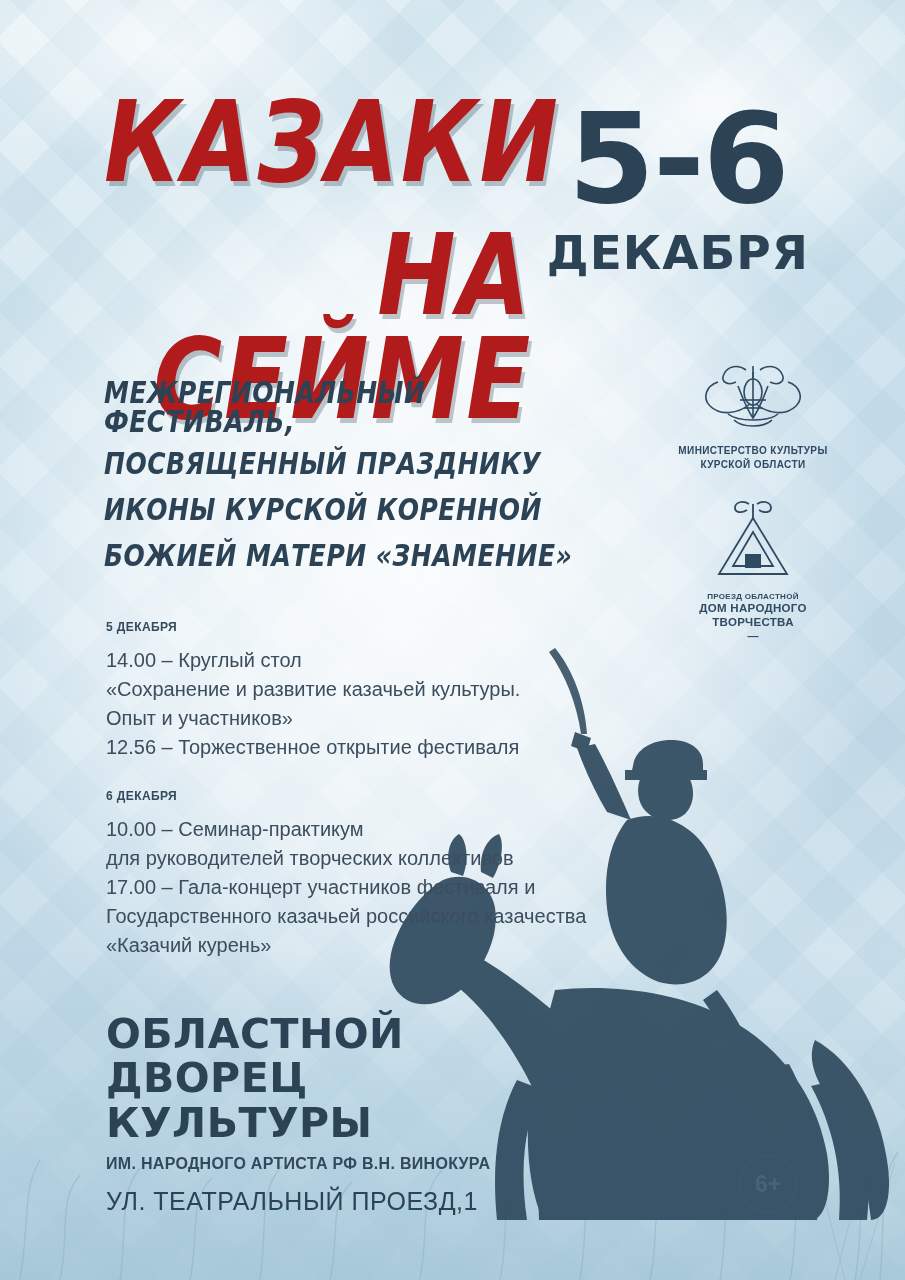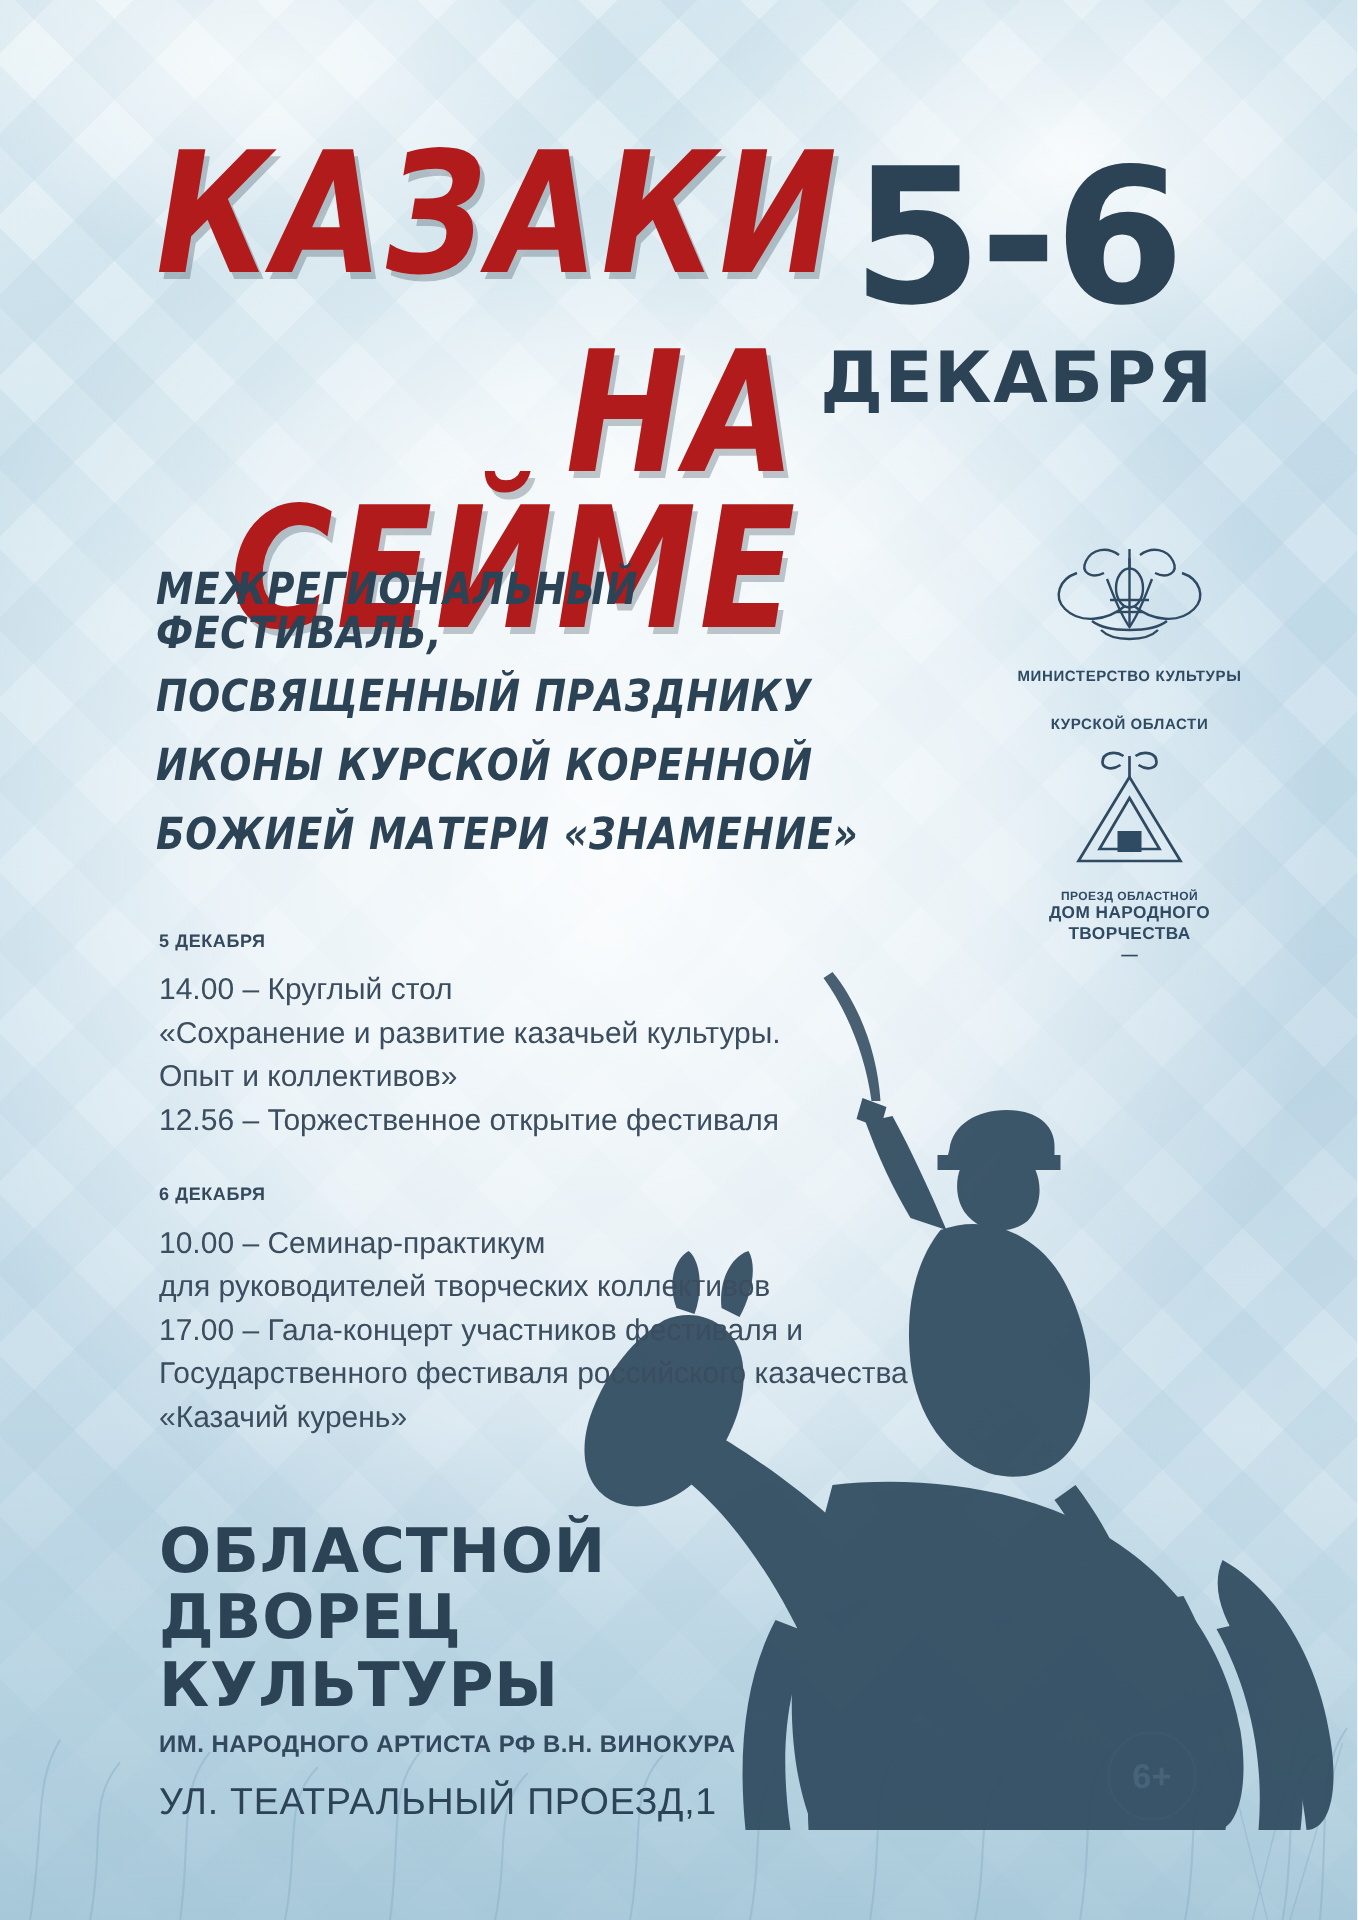--- a/index.html
+++ b/index.html
@@ -330,28 +330,28 @@
     <div>МЕЖРЕГИОНАЛЬНЫЙ ФЕСТИВАЛЬ,</div>
     <div>ПОСВЯЩЕННЫЙ ПРАЗДНИКУ</div>
     <div>ИКОНЫ КУРСКОЙ КОРЕННОЙ</div>
     <div>БОЖИЕЙ МАТЕРИ «ЗНАМЕНИЕ»</div>
   </div>
 
   <div class="programme">
     <div class="day-head">5 ДЕКАБРЯ</div>
     <div class="prog-line">14.00 – Круглый стол</div>
     <div class="prog-line">«Сохранение и развитие казачьей культуры.</div>
-    <div class="prog-line">Опыт и коллективов»</div>
+    <div class="prog-line">Опыт и участников»</div>
     <div class="prog-line">12.56 – Торжественное открытие фестиваля</div>
 
     <div class="day-head second">6 ДЕКАБРЯ</div>
     <div class="prog-line">10.00 – Семинар-практикум</div>
     <div class="prog-line">для руководителей творческих коллективов</div>
     <div class="prog-line">17.00 – Гала-концерт участников фестиваля и</div>
-    <div class="prog-line">Государственного фестиваля российского казачества</div>
+    <div class="prog-line">Государственного казачьей российского казачества</div>
     <div class="prog-line">«Казачий курень»</div>
   </div>
 
   <div class="venue">
     <div class="venue-name">ОБЛАСТНОЙ</div>
     <div class="venue-name">ДВОРЕЦ</div>
     <div class="venue-name">КУЛЬТУРЫ</div>
     <div class="venue-sub">ИМ. НАРОДНОГО АРТИСТА РФ В.Н. ВИНОКУРА</div>
     <div class="venue-addr">УЛ. ТЕАТРАЛЬНЫЙ ПРОЕЗД,1</div>
   </div>
@@ -367,21 +367,21 @@
         <path d="M40 30 C 44 40, 48 52, 55 62 C 62 52, 66 40, 70 30"></path>
         <path d="M42 44 L 68 44"></path>
         <path d="M46 52 L 64 52"></path>
         <ellipse cx="55" cy="36" rx="9" ry="13"></ellipse>
         <path d="M55 23 L 55 16"></path>
         <path d="M30 58 C 40 66, 70 66, 80 58"></path>
         <path d="M36 64 C 44 72, 66 72, 74 64"></path>
       </g>
     </svg>
     <div class="cap">МИНИСТЕРСТВО КУЛЬТУРЫ</div>
-    <div class="cap" style="margin-top:19px">КУРСКОЙ ОБЛАСТИ</div>
+    <div class="cap" style="margin-top:1px">КУРСКОЙ ОБЛАСТИ</div>
   </div>
 
   <div class="logo-house">
     <svg width="96" height="86" viewBox="0 0 96 86">
       <g fill="none" stroke="#2f4a63" stroke-width="1.8">
         <path d="M48 20 L 14 76 L 82 76 Z"></path>
         <path d="M48 34 L 28 68 L 68 68 Z"></path>
         <rect x="40" y="56" width="16" height="14" fill="#2f4a63" stroke="none"></rect>
         <path d="M48 20 L 48 6"></path>
         <path d="M44 6 C 38 2, 30 4, 30 10 C 30 14, 36 16, 42 12"></path>

